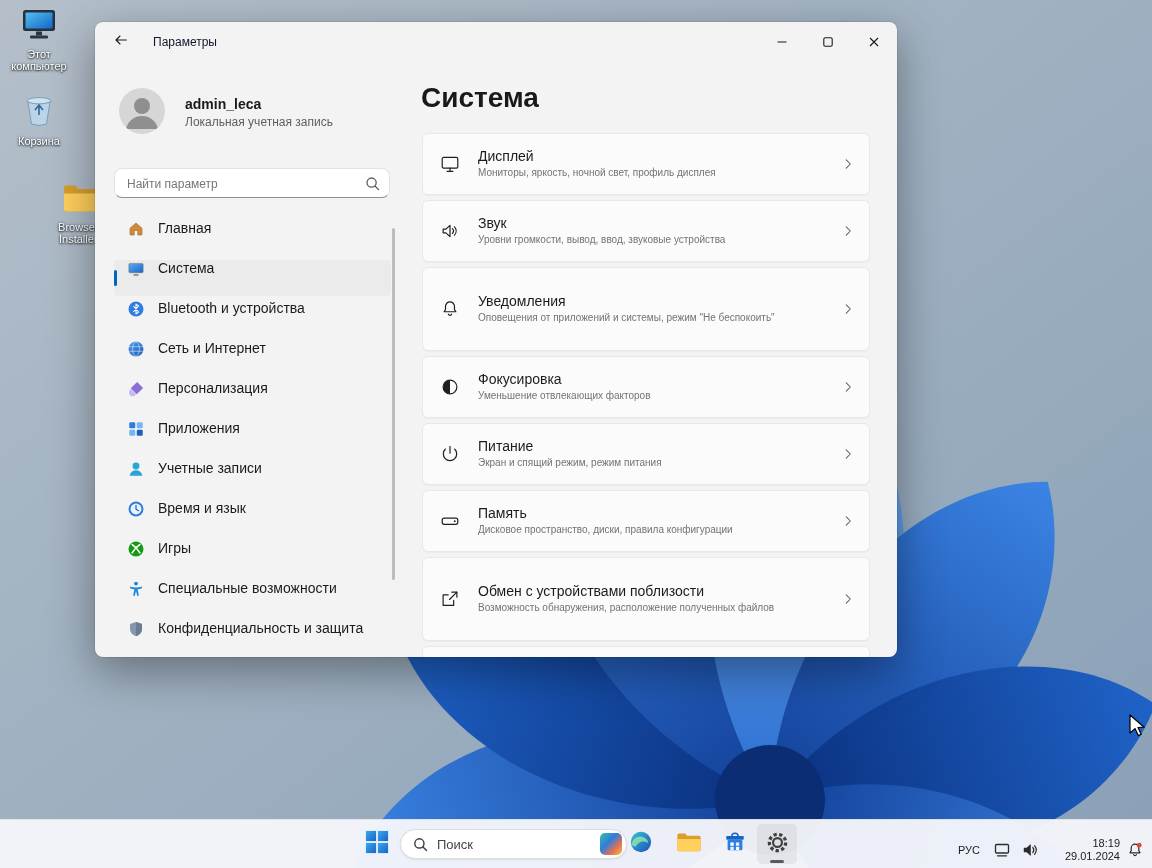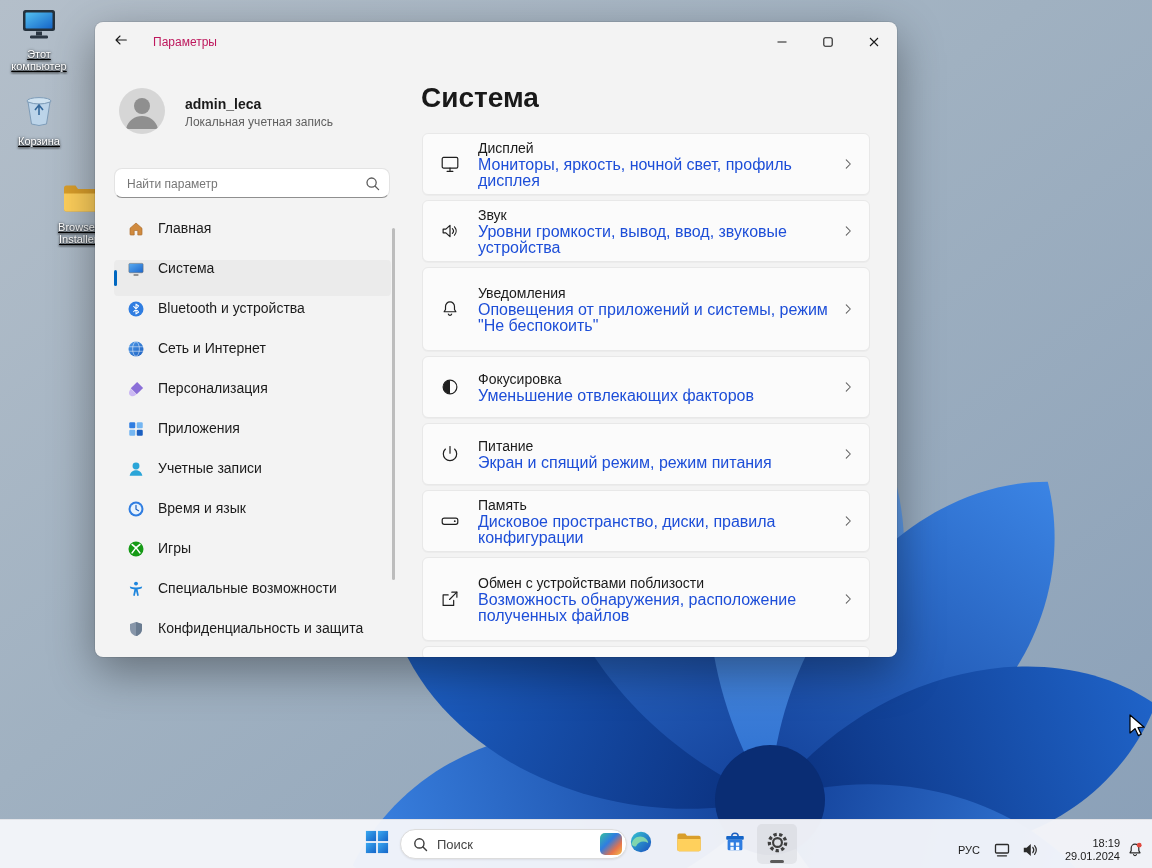--- a/index.html
+++ b/index.html
@@ -3,37 +3,37 @@
 <meta charset="utf-8">
 <style>
   html,body{margin:0;padding:0;}
   body{
     width:1152px;height:868px;position:relative;overflow:hidden;
     font-family:"Liberation Sans","DejaVu Sans",sans-serif;
     background:#9fb0c0;
   }
   .wallpaper{position:absolute;inset:0;}
   
-  .desktop-icon{position:absolute;width:78px;text-align:center;cursor:default;text-decoration:underline;}
+  .desktop-icon{position:absolute;width:78px;text-align:center;cursor:default;}
   .desktop-icon .dlabel{
     margin-top:3px;font-size:11px;line-height:12px;color:#fff;
     text-shadow:0 1px 2px rgba(0,0,0,.85),0 0 3px rgba(0,0,0,.5);
     word-wrap:break-word;
   }
   
   .window{
     position:absolute;left:95px;top:22px;width:802px;height:635px;
     background:#f3f3f3;border-radius:8px;overflow:hidden;
     box-shadow:0 14px 45px rgba(0,0,0,.38),0 0 0 1px rgba(0,0,0,.08);
   }
   .titlebar{position:absolute;left:0;top:0;right:0;height:40px;}
   .back-btn{position:absolute;left:10px;top:5px;width:32px;height:30px;border-radius:4px;
     display:flex;align-items:center;justify-content:center;}
   .window-title{position:absolute;left:58px;top:0;height:40px;line-height:40px;
-    font-size:12px;color:#be185d;}
+    font-size:12px;color:#0f172a;}
   .caption-buttons{position:absolute;right:0;top:0;display:flex;}
   .caption-btn{width:46px;height:40px;display:flex;align-items:center;justify-content:center;}
   
   .avatar{position:absolute;left:24px;top:66px;width:46px;height:46px;border-radius:50%;
     background:#d6d6d6;display:flex;align-items:center;justify-content:center;overflow:hidden;}
   .user-name{position:absolute;left:90px;top:74px;font-size:14px;font-weight:700;color:#1a1a1a;}
   .user-type{position:absolute;left:90px;top:93px;font-size:12px;color:#5f5f5f;}
   .search-box{position:absolute;left:19px;top:146px;width:276px;height:30px;box-sizing:border-box;
     background:#fff;border:1px solid #e3e3e3;border-bottom-color:#8f8f8f;border-radius:8px;}
   .search-box input{position:absolute;left:10px;top:1px;width:230px;height:26px;border:0;outline:0;
@@ -53,21 +53,21 @@
   
   .page-title{position:absolute;left:326px;top:60px;font-size:28px;font-weight:700;color:#191919;}
   .cards{position:absolute;left:327px;top:111px;width:448px;display:flex;flex-direction:column;gap:5px;}
   .card{box-sizing:border-box;height:62px;background:#fbfbfb;border:1px solid #e8e8e8;border-radius:6px;
     display:flex;align-items:center;padding:0 14px 0 16px;box-shadow:0 1px 1px rgba(0,0,0,.03);justify-content:flex-end;}
   .card.tall{height:84px;}
   .card.sliver{height:14px;}
   .card-icon{width:22px;height:22px;flex:0 0 22px;display:flex;}
   .card-text{margin-left:17px;flex:1 1 auto;max-width:350px;}
   .card-title{font-size:14px;color:#1b1b1b;line-height:18px;}
-  .card-desc{font-size:16px;color:#1d4ed8;line-height:16px;margin-top:0;}
+  .card-desc{font-size:10px;color:#737373;line-height:16px;margin-top:0;}
   .card-chevron{margin-left:auto;display:flex;}
   
   .taskbar{position:absolute;left:0;bottom:0;width:100%;height:48px;
     background:rgba(245,246,250,.96);border-top:1px solid rgba(0,0,0,.06);}
   .tb-btn{position:absolute;top:4px;width:40px;height:40px;border-radius:5px;
     display:flex;align-items:center;justify-content:center;}
   .tb-btn.active{background:rgba(0,0,0,.055);}
   .tb-indicator{position:absolute;left:50%;transform:translateX(-50%);bottom:1px;
     width:14px;height:3px;border-radius:2px;background:#5a5a5a;}
   .tb-search{position:absolute;left:400px;top:9px;width:227px;height:30px;box-sizing:border-box;

